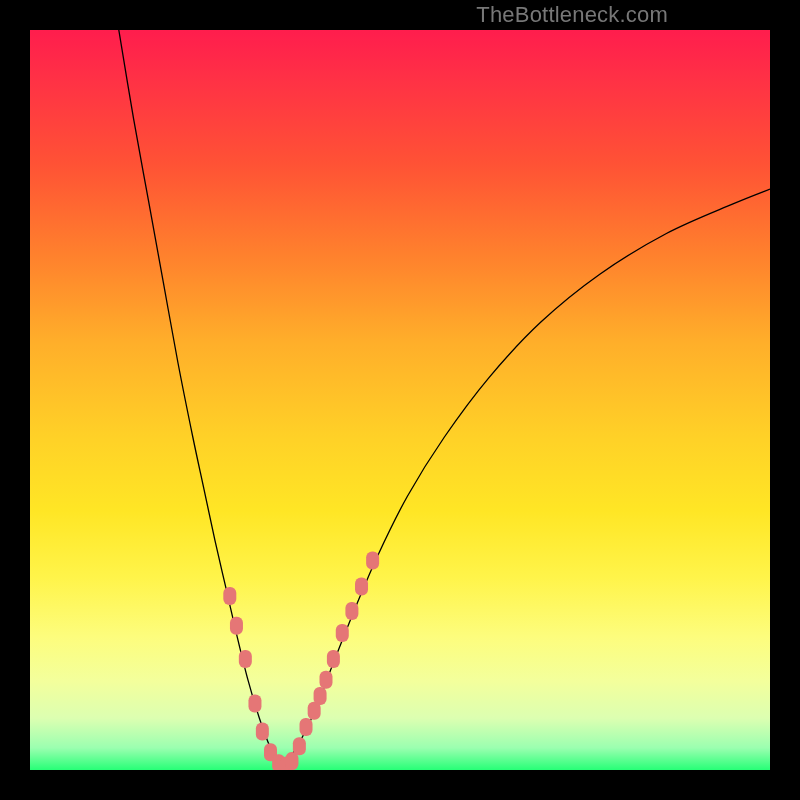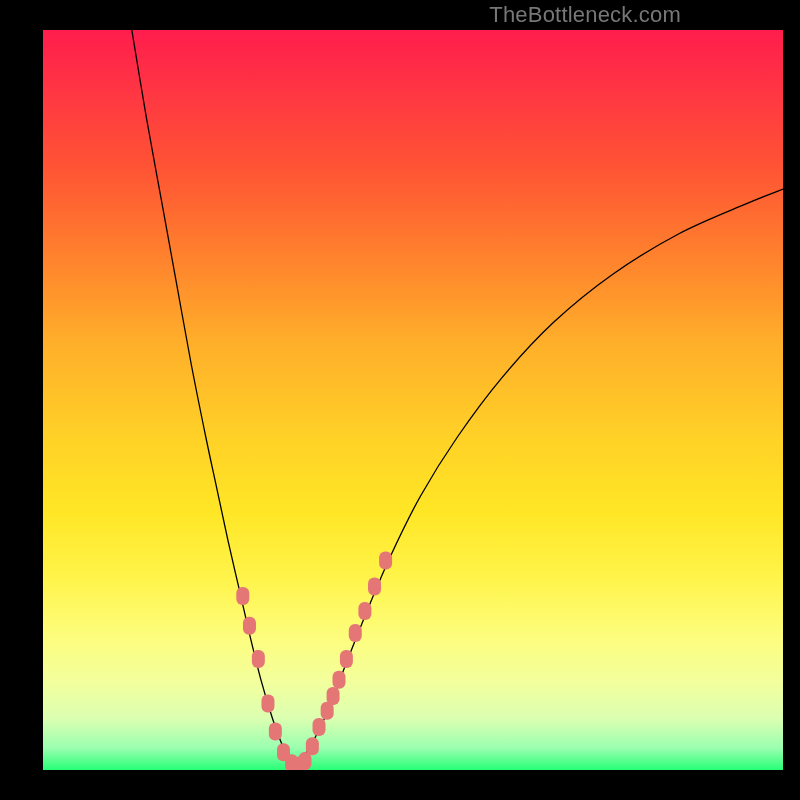--- a/index.html
+++ b/index.html
@@ -9,21 +9,20 @@
     width: 800px;
     height: 800px;
     overflow: hidden;
     font-family: Arial, Helvetica, sans-serif;
   }
   .outer {
     position: relative;
     width: 684px;
     height: 800px;
     background: #000;
-    margin-left: 13px;
   }
   .watermark {
     position: absolute;
     top: 2px;
     right: 16px;
     color: #777;
     font-size: 22px;
     font-weight: 500;
     letter-spacing: 0.2px;
     z-index: 10;

